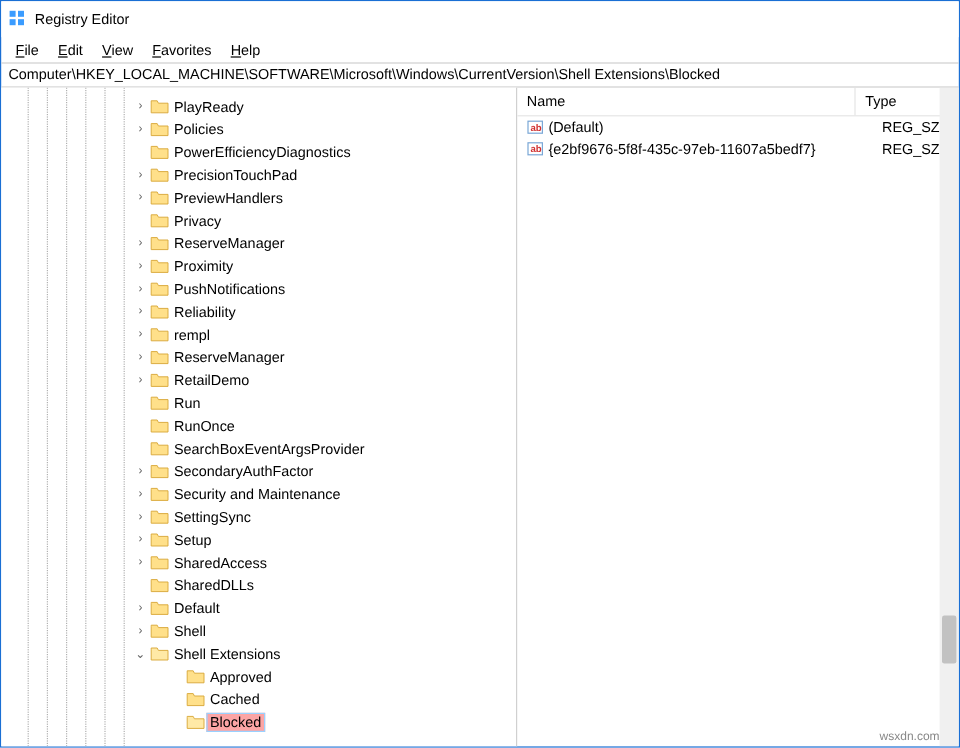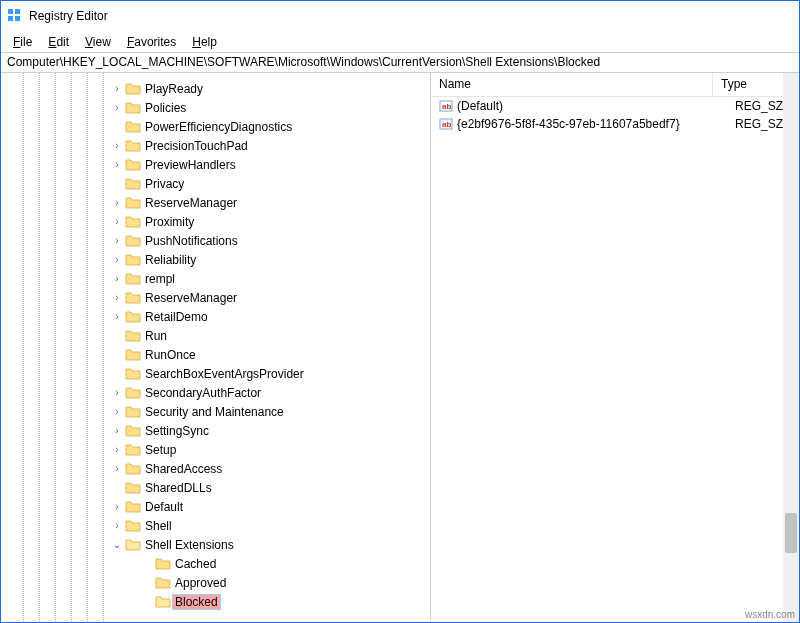--- a/index.html
+++ b/index.html
@@ -136,21 +136,21 @@
   }
   .scrollbar-thumb {
     position: absolute;
     left: 2px; right: 2px;
     top: 440px; height: 40px;
     background: #c2c2c2;
     border-radius: 2px;
   }
   .watermark {
     position: absolute;
-    right: 4px; bottom: 2px;
+    right: 16px; bottom: 2px;
     font-size: 10px;
     color: #888;
   }
   .vline {
     position: absolute;
     top: 0; bottom: 0;
     width: 1px;
     border-left: 1px dotted #b0b0b0;
   }
 </style>
@@ -415,30 +415,30 @@
           </span>
     <span class="tree-label">Shell Extensions</span>
         </div>
         <div class="tree-row child">
     <span class="expander"></span>
     <span class="folder">
             <svg width="16" height="14" viewBox="0 0 16 14">
     <path d="M1 3 L1 12 L15 12 L15 4 L7 4 L6 2 L1 2 Z" fill="#ffe08a" stroke="#d9a93c" stroke-width="0.8"></path>
   </svg>
           </span>
+    <span class="tree-label">Approved</span>
+        </div>
+        <div class="tree-row child">
+    <span class="expander"></span>
+    <span class="folder">
+            <svg width="16" height="14" viewBox="0 0 16 14">
+    <path d="M1 3 L1 12 L15 12 L15 4 L7 4 L6 2 L1 2 Z" fill="#ffe08a" stroke="#d9a93c" stroke-width="0.8"></path>
+  </svg>
+          </span>
     <span class="tree-label">Cached</span>
-        </div>
-        <div class="tree-row child">
-    <span class="expander"></span>
-    <span class="folder">
-            <svg width="16" height="14" viewBox="0 0 16 14">
-    <path d="M1 3 L1 12 L15 12 L15 4 L7 4 L6 2 L1 2 Z" fill="#ffe08a" stroke="#d9a93c" stroke-width="0.8"></path>
-  </svg>
-          </span>
-    <span class="tree-label">Approved</span>
         </div>
         <div class="tree-row child selected">
     <span class="expander"></span>
     <span class="folder">
             <svg width="16" height="14" viewBox="0 0 16 14">
     <path d="M1 3 L1 12 L15 12 L15 4 L7 4 L6 2 L1 2 Z" fill="#ffe9a6" stroke="#d9a93c" stroke-width="0.8"></path>
   </svg>
           </span>
     <span class="tree-label">Blocked</span>
         </div>

